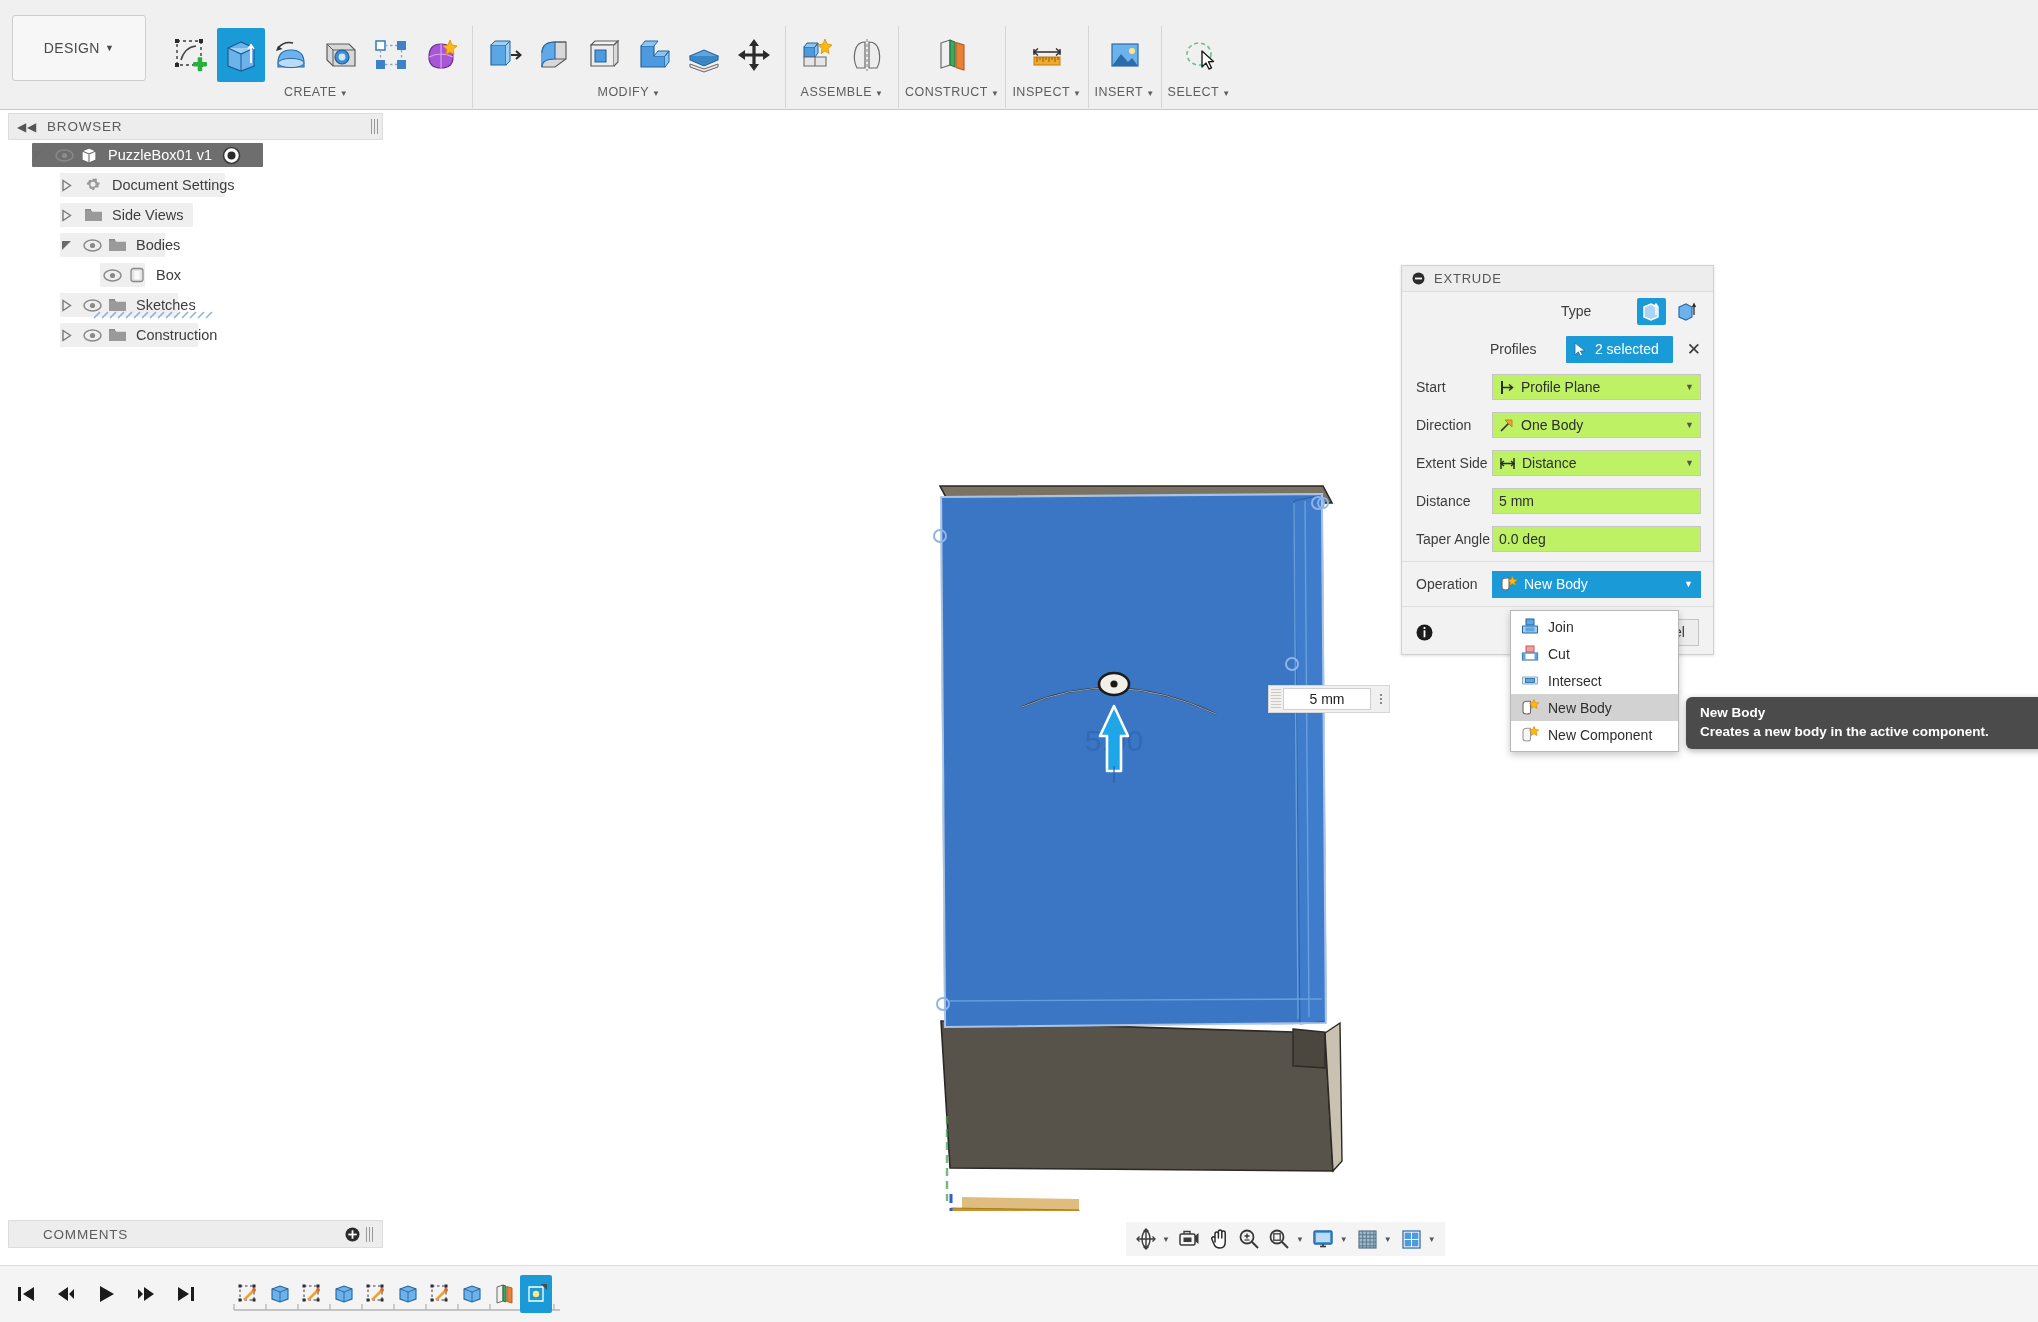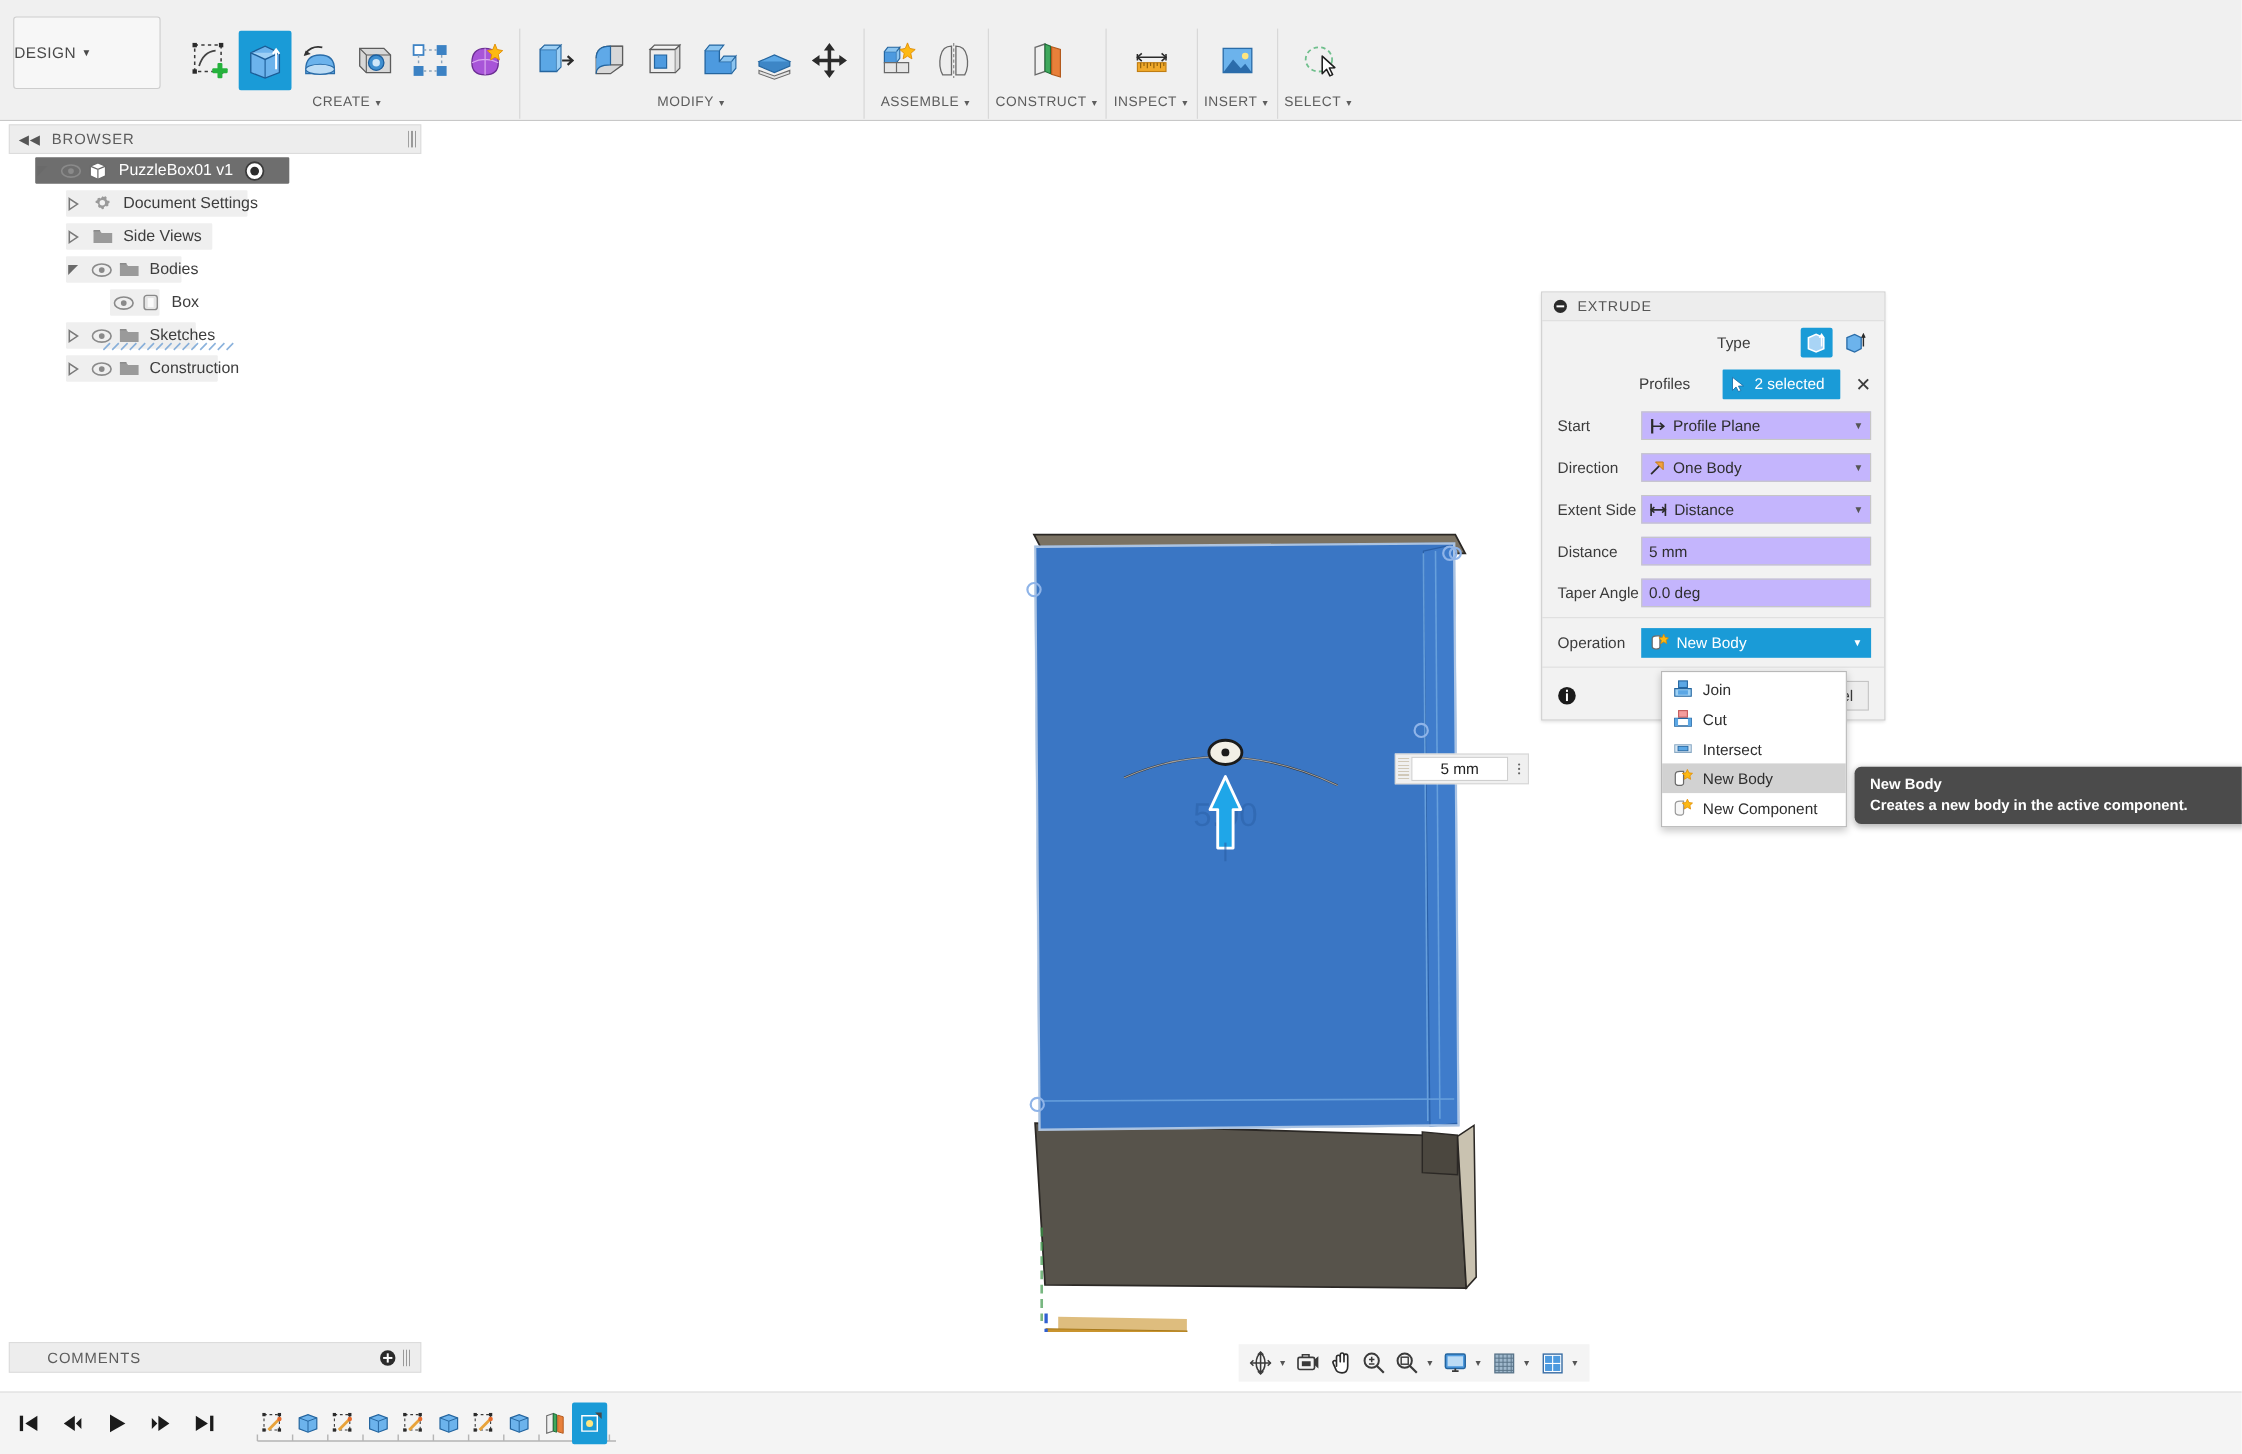--- a/index.html
+++ b/index.html
@@ -29,21 +29,21 @@
   }
   .rtab.active { color: #2196c8; }
   .rtab.active::after {
     content: ""; position: absolute; left: -8px; right: -8px; bottom: -8px;
     height: 4px; background: #1a9bd7;
   }
 
   #design-btn {
     position: absolute; left: 12px; top: 15px; width: 134px; height: 66px;
     border: 1px solid #cdcdcd; border-radius: 3px; background: #f7f7f7;
-    display: flex; align-items: center; justify-content: flex-start;
+    display: flex; align-items: center; justify-content: center;
     font-size: 14px; color: #4a4a4a; letter-spacing: .4px; cursor: default;
   }
   #design-btn .car { font-size: 9px; margin-left: 5px; }
 
   #ribbon-groups {
     position: absolute; left: 160px; top: 26px; height: 84px;
     display: flex; align-items: flex-start;
   }
   .rgroup {
     display: flex; flex-direction: column; align-items: center;
@@ -102,21 +102,21 @@
     font-size: 14px; color: #3c3c3c; z-index: 40;
   }
   #extrude-title {
     height: 26px; display: flex; align-items: center; gap: 9px;
     padding-left: 10px; background: #ededed; border-bottom: 1px solid #dedede;
     font-size: 13px; letter-spacing: .8px; color: #555;
   }
   .erow { display: flex; align-items: center; height: 38px; padding: 0 12px 0 14px; justify-content: flex-end; }
   .elabel { width: 76px; flex: 0 0 76px; font-size: 14px; color: #3c3c3c; }
   .efield {
-    flex: 1; height: 26px; background: #c4b5fd; border: 1px solid #c6c6c6;
+    flex: 1; height: 26px; background: #bef264; border: 1px solid #c6c6c6;
     display: flex; align-items: center; padding: 0 6px; gap: 6px;
     font-size: 14px; color: #2e2e2e;
   }
   .efield .car { margin-left: auto; font-size: 9px; color: #555; }
   .type-btns { display: flex; gap: 6px; }
   .tbtn { width: 29px; height: 27px; display:flex; align-items:center; justify-content:center;
           border-radius: 2px; }
   .tbtn.on { background: #1a9bd7; }
   .prof-chip {
     height: 27px; background: #1a9bd7; color:#fff; display:flex; align-items:center;

